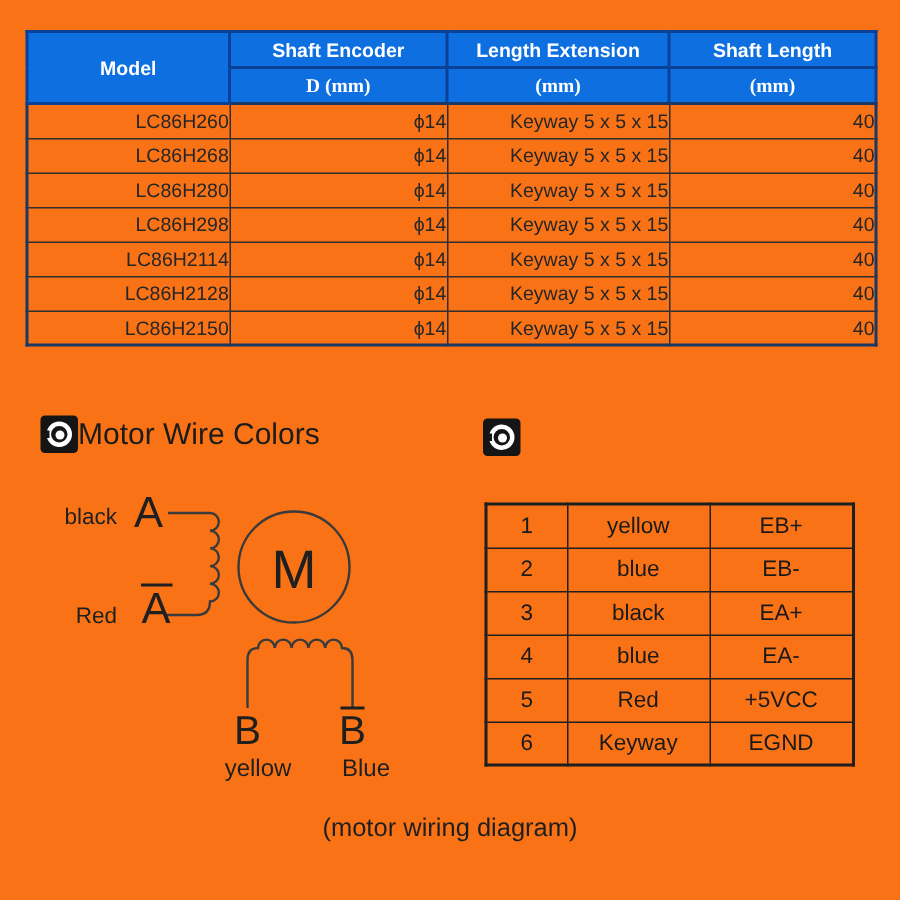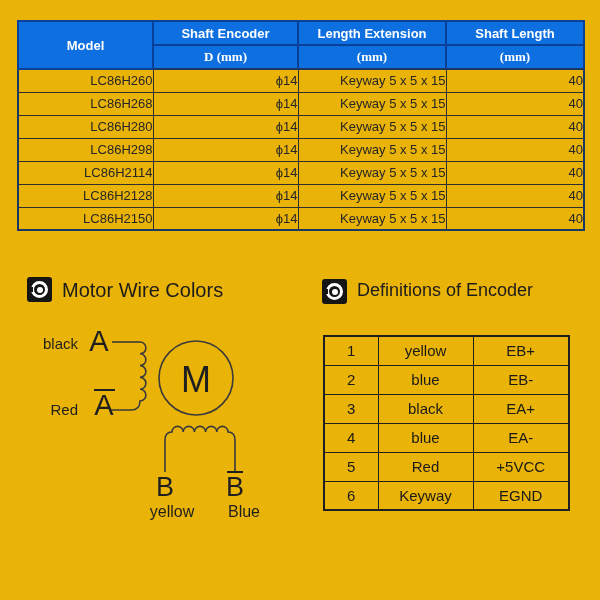--- a/index.html
+++ b/index.html
@@ -9,35 +9,35 @@
     --header-text:#ffffff;
     --body-text:#262626;
     --line:#3a3a3a;
     --grid:#2f2f2f;
     --enc-border:#1f1f1f;
     --icon-bg:#151515;
   }
   *{margin:0;padding:0;box-sizing:border-box;}
   html,body{width:600px;height:600px;background:#ffffff;overflow:hidden;
     font-family:"Liberation Sans", sans-serif;color:var(--body-text);}
-  .canvas{position:relative;width:600px;height:600px;background:#eab308;}
+  .canvas{position:relative;width:600px;height:600px;background:#f97316;}
 
   
   .spec-table{position:absolute;left:17px;top:20px;width:566px;
     border-collapse:collapse;table-layout:fixed;
     border:2px solid var(--table-outer);}
   .spec-table th{background:var(--header-bg);color:var(--header-text);
     font-size:13px;font-weight:600;height:24px;text-align:center;vertical-align:middle;
     border:2px solid var(--header-divider);}
   .spec-table td{border:1px solid var(--grid);height:23px;font-size:13px;
     text-align:right;vertical-align:middle;color:var(--body-text);}
   .spec-table thead tr:last-child th{border-bottom:2px solid var(--table-outer);font-family:Liberation Serif, serif;}
 
   
-  .section-head{position:absolute;display:flex;align-items:flex-start;gap:10px;}
+  .section-head{position:absolute;display:flex;align-items:flex-start;gap:0;}
   .section-head .title{font-size:20px;line-height:26px;color:#1c1c1c;}
   .head-left{left:27px;top:277px;}
   .head-right{left:322px;top:279px;width:262px;}
   .head-right .title{font-size:18px;line-height:22px;}
 
   .hicon{position:relative;display:inline-block;width:25px;height:25px;
     background:var(--icon-bg);border-radius:3px;flex:none;}
   .hicon .ring{position:absolute;left:4px;top:4px;width:17px;height:17px;
     border:3px solid #fff;border-radius:50%;}
   .hicon .gap{position:absolute;left:1px;top:10px;width:5px;height:5px;background:var(--icon-bg);}
@@ -139,21 +139,20 @@
     <span class="title">Motor Wire Colors</span>
   </div>
 
   <div class="section-head head-right">
     <span class="hicon">
       <span class="ring"></span>
       <span class="gap"></span>
       <span class="dot"></span>
     </span>
     <span class="title">
-      <div>Definitions of Encoder</div>
     </span>
   </div>
 
   <svg class="diagram" width="280" height="218" viewBox="0 0 280 218">
 
     <path class="wire" d="M97 22 H125"></path>
     <path class="wire" d="M125 22 a5.9 5.9 0 0 1 0 11.8 a5.9 5.9 0 0 1 0 11.8 a5.9 5.9 0 0 1 0 11.8 a5.9 5.9 0 0 1 0 11.8 a5.9 5.9 0 0 1 0 11.8 q0 9 -9 9 H95"></path>
 
     <circle class="wire" cx="181" cy="58" r="37"></circle>
 
@@ -206,14 +205,15 @@
           <td>+5VCC</td>
         </tr>
         <tr>
           <td>6</td>
           <td>Keyway</td>
           <td>EGND</td>
         </tr>
       </tbody>
   </table>
 
+  <div class="caption">(motor wiring diagram)</div>
 
 </div>
 
 </body></html>

